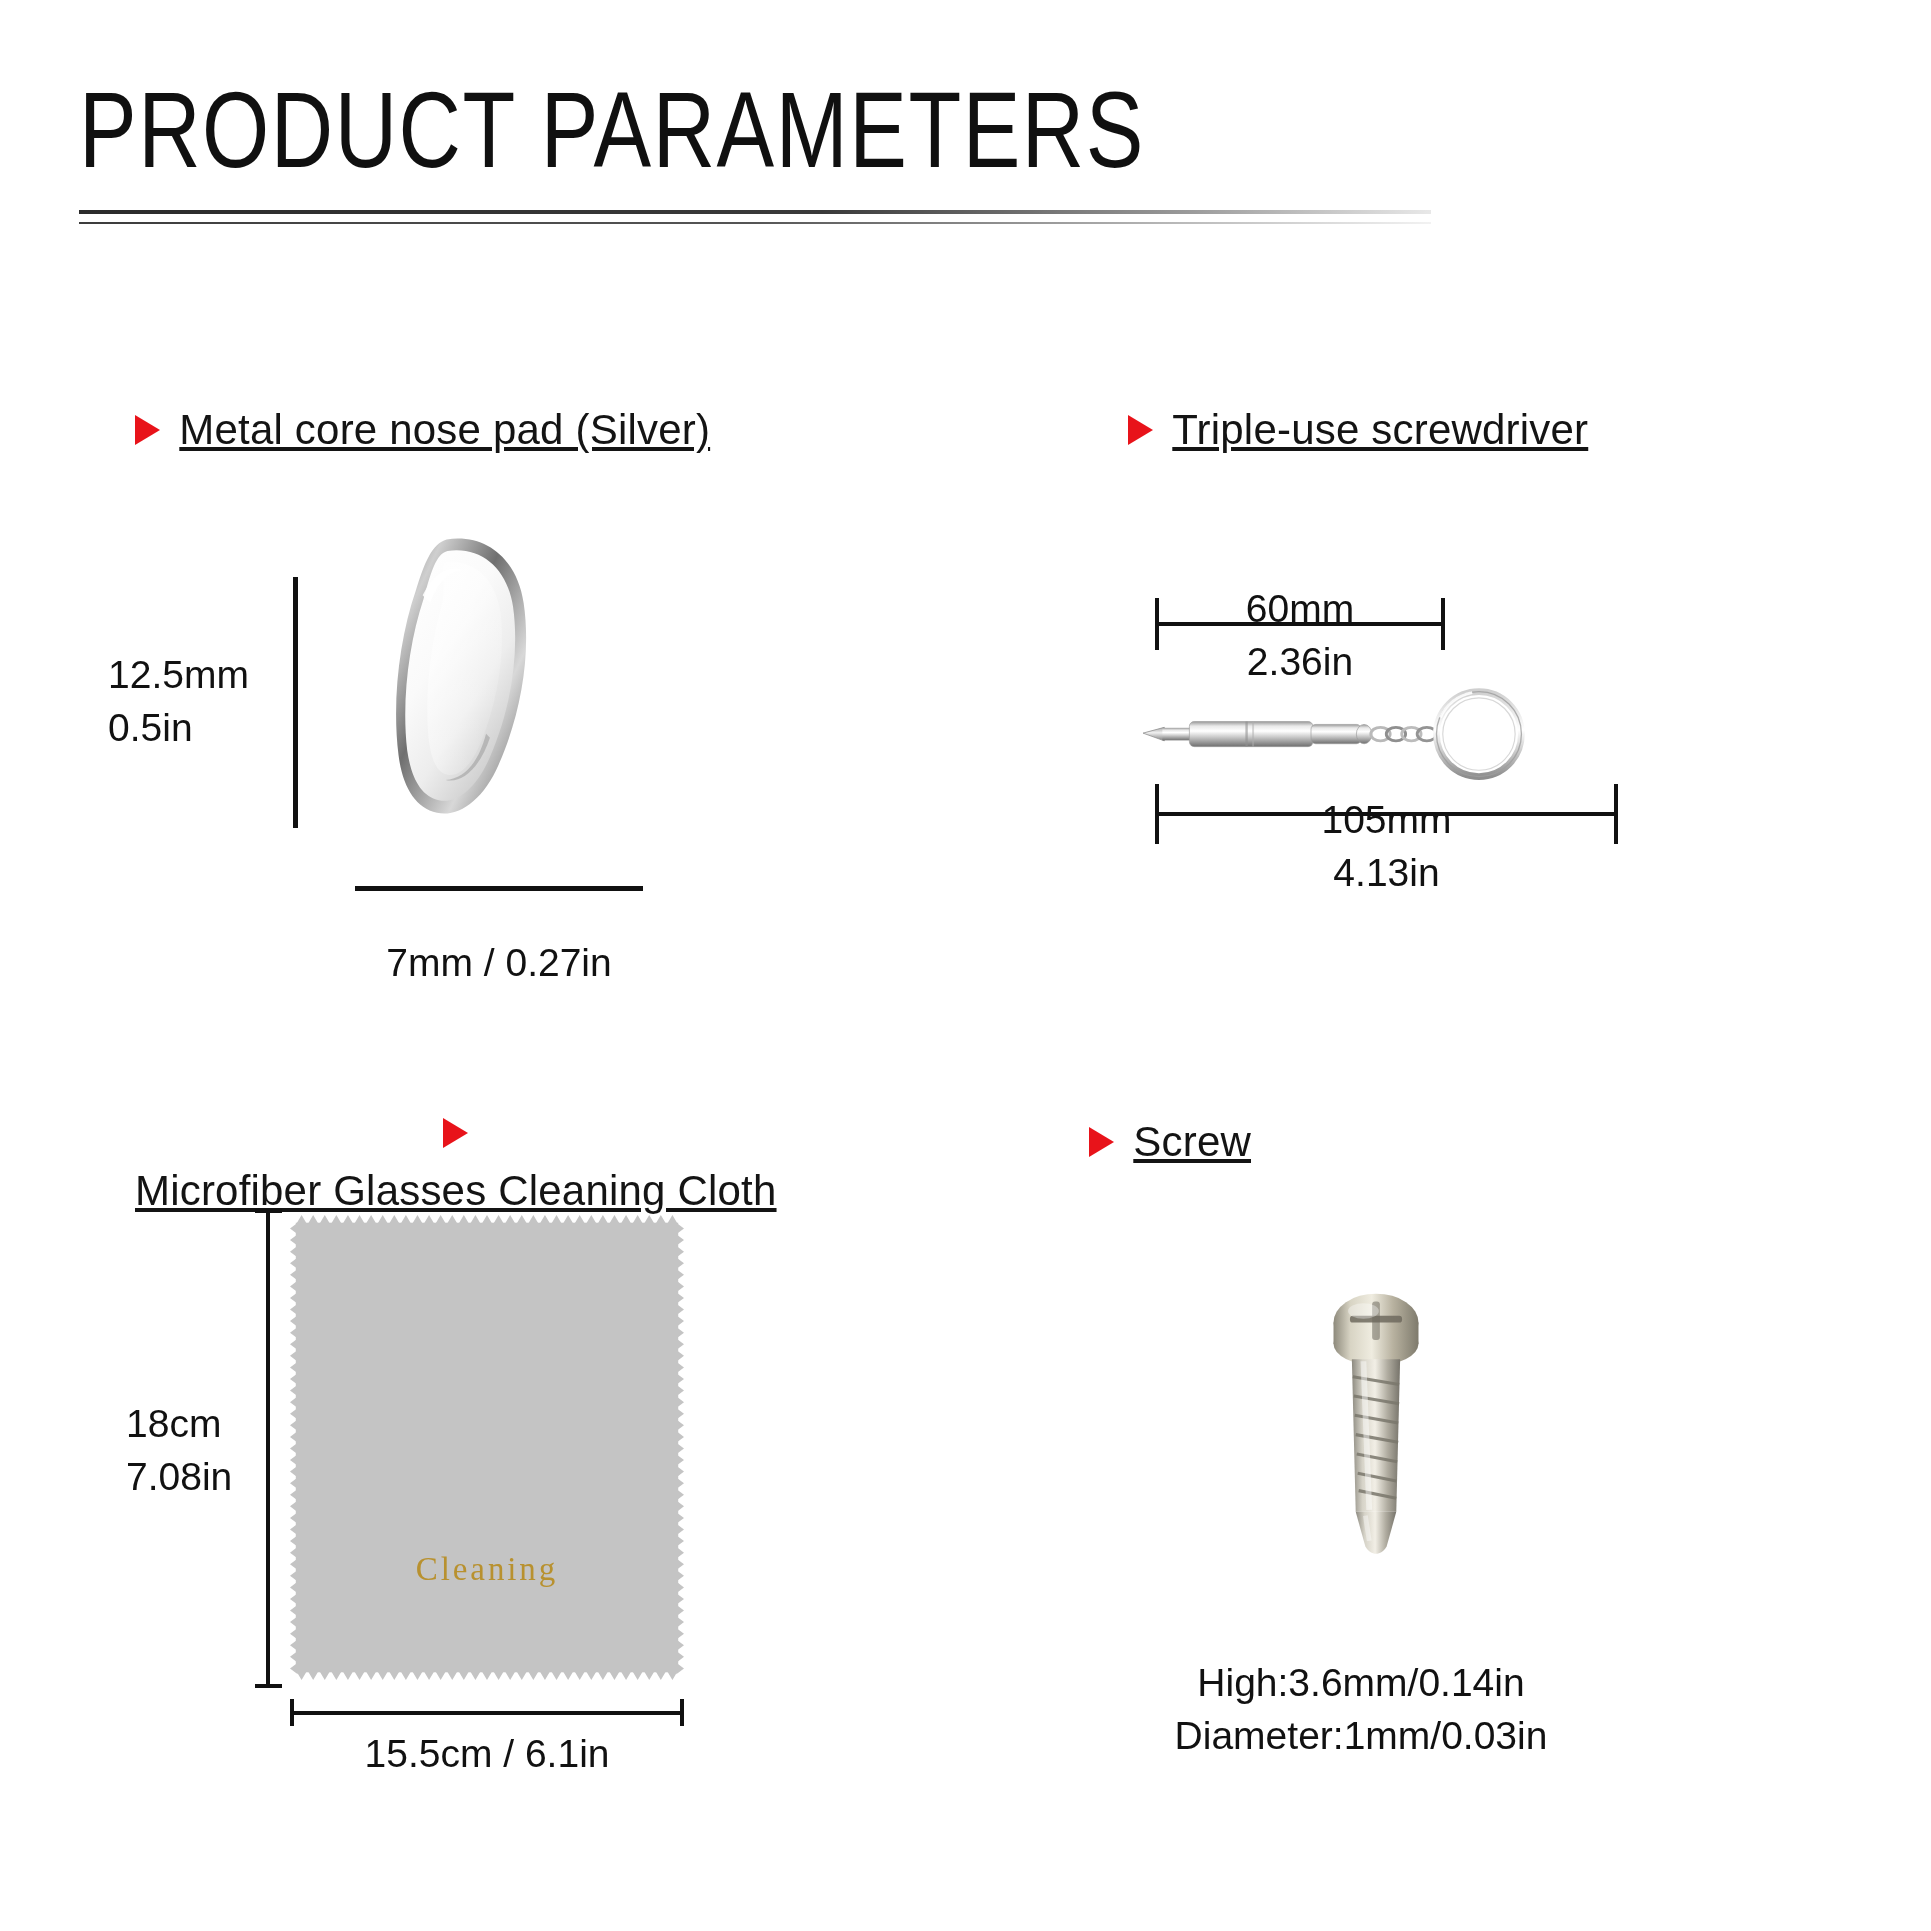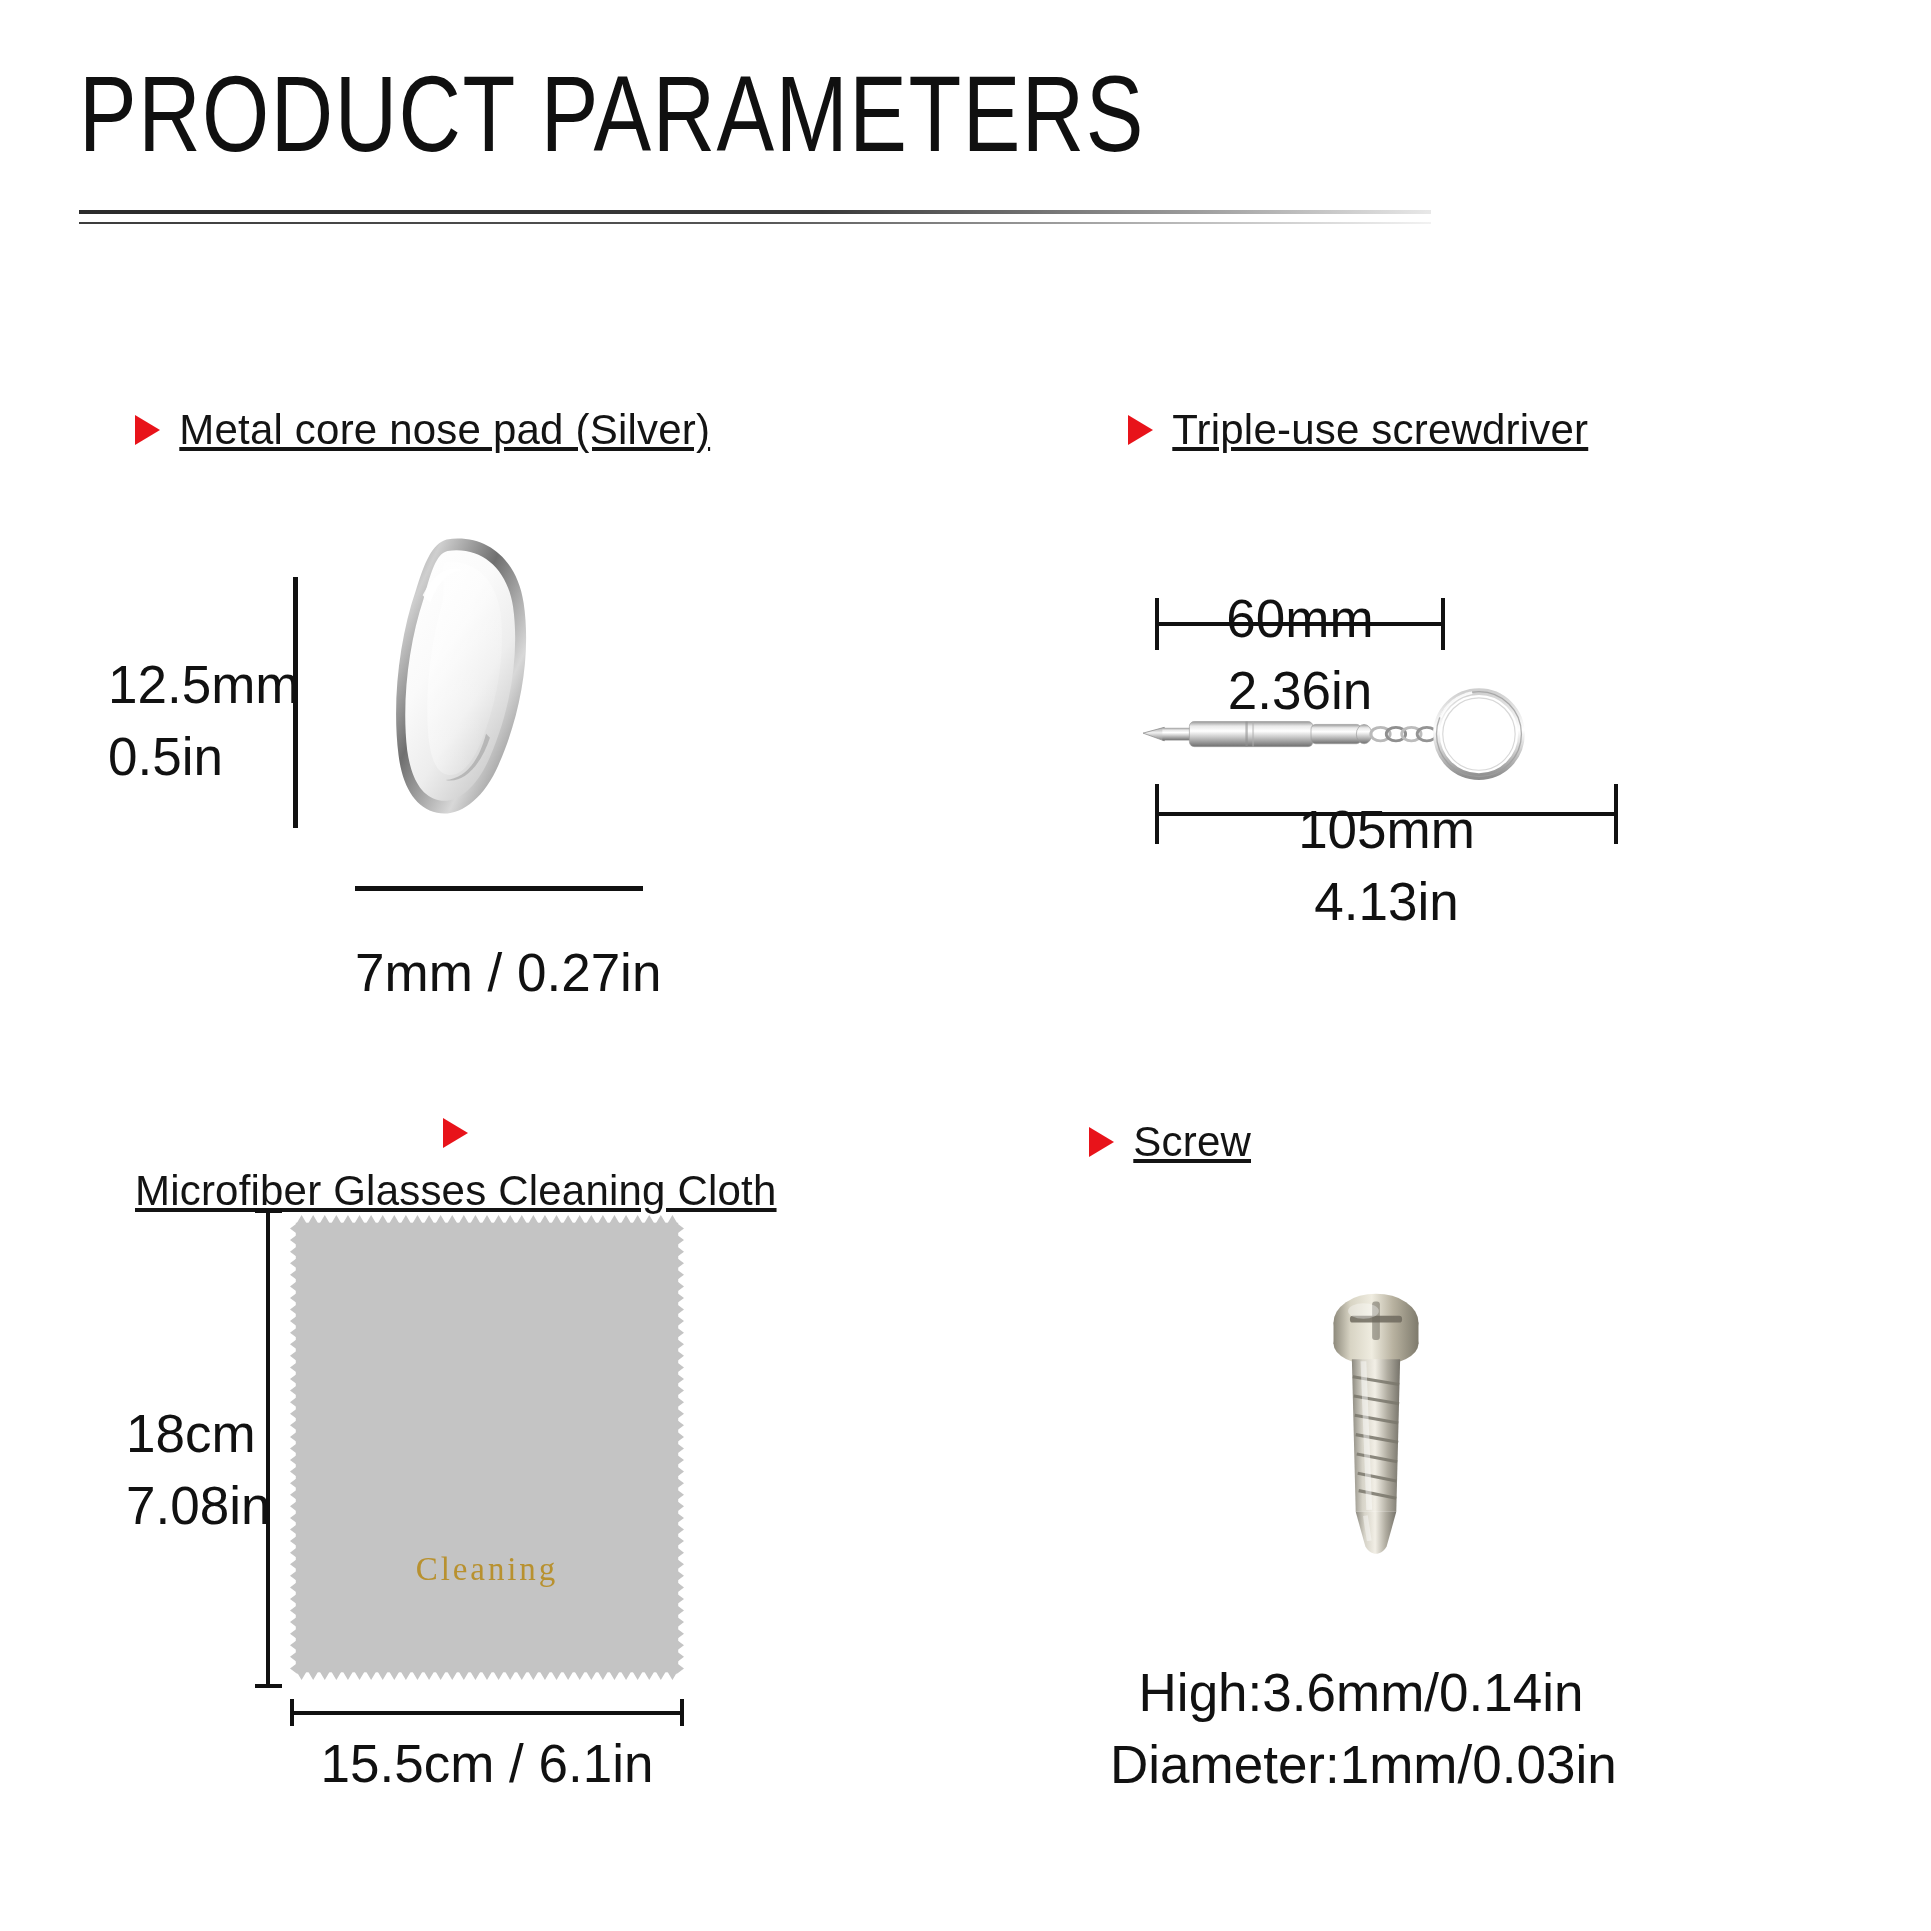--- a/index.html
+++ b/index.html
@@ -6,21 +6,21 @@
   html, body {
     width:1931px; height:1931px;
     background:#ffffff;
     font-family:"Liberation Sans", sans-serif;
     color:#111;
     overflow:hidden;
   }
   .page { position:relative; width:1931px; height:1931px; }
 
   
-  .title-block { position:absolute; left:79px; top:60px; width:1390px; }
+  .title-block { position:absolute; left:79px; top:76px; width:1390px; }
   .title {
     font-size:108px;
     line-height:1.0;
     letter-spacing:1.9px;
     font-weight:400;
     color:#101010;
     transform:scaleX(0.80);
     transform-origin:left top;
     white-space:nowrap;
   }
@@ -53,21 +53,21 @@
   }
 
   .h-nosepad   { left:135px;  top:406px; }
   .h-driver    { left:1128px; top:406px; }
   .h-cloth     { left:135px;  top:1118px;flex-direction:column; }
   .h-screw     { left:1089px; top:1118px; }
 
   
   .dim {
     position:absolute;
-    font-size:53px;
+    font-size:39px;
     color:#111;
     line-height:1.35;
     white-space:nowrap;
   }
   .dim.center { text-align:center; }
 
   
   .np-vline {
     position:absolute; left:293px; top:577px;
     width:4.8px; height:251px; background:#111;

